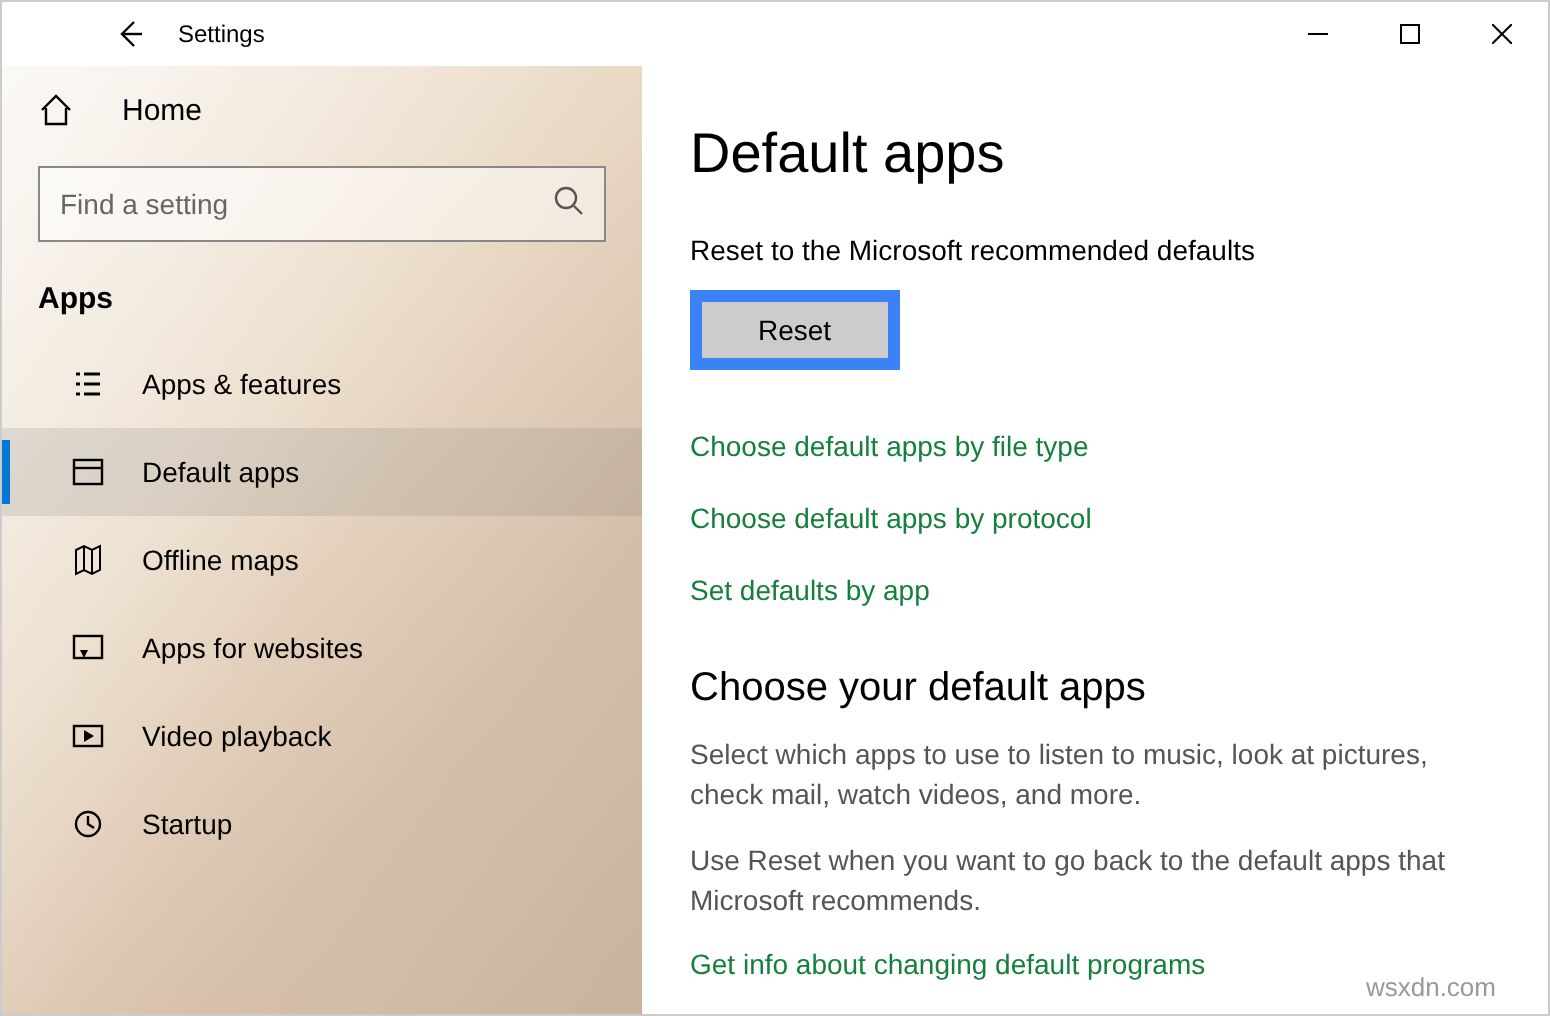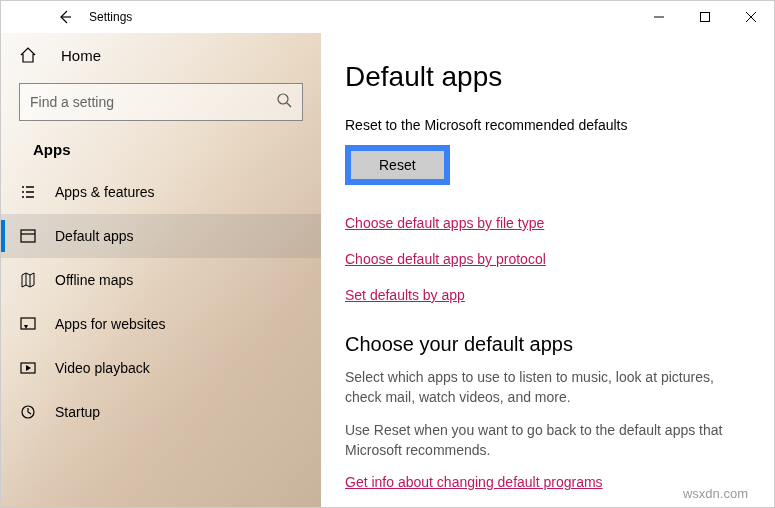--- a/index.html
+++ b/index.html
@@ -90,27 +90,27 @@
       border: none;
       background: transparent;
       font-size: 14px;
       color: #666;
       outline: none;
     }
     .search-input::placeholder { color: #666; }
     .section-header {
       font-weight: 600;
       font-size: 15px;
-      padding: 20px 32px 12px;
+      padding: 20px 18px 12px;
     }
     .nav-item {
       display: flex;
       align-items: center;
       height: 44px;
-      padding-left: 18px;
+      padding-left: 34px;
       gap: 18px;
       font-size: 14px;
       position: relative;
     }
     .nav-item.active::before {
       content: "";
       position: absolute;
       left: 0;
       top: 6px;
       bottom: 6px;
@@ -149,25 +149,24 @@
     .reset-btn {
       display: inline-block;
       padding: 6px 28px;
       border: 6px solid #3b82f6;
       background: #ccc;
       font-size: 14px;
       margin-bottom: 30px;
     }
     .link {
       display: block;
-      color: #be185d;
+      color: #15803d;
       font-size: 14px;
       margin-bottom: 20px;
       cursor: pointer;
-      text-decoration: underline;
     }
     .section-title {
       font-size: 20px;
       font-weight: 400;
       margin-top: 30px;
       margin-bottom: 12px;
     }
     .body-text {
       font-size: 14px;
       color: #555;

